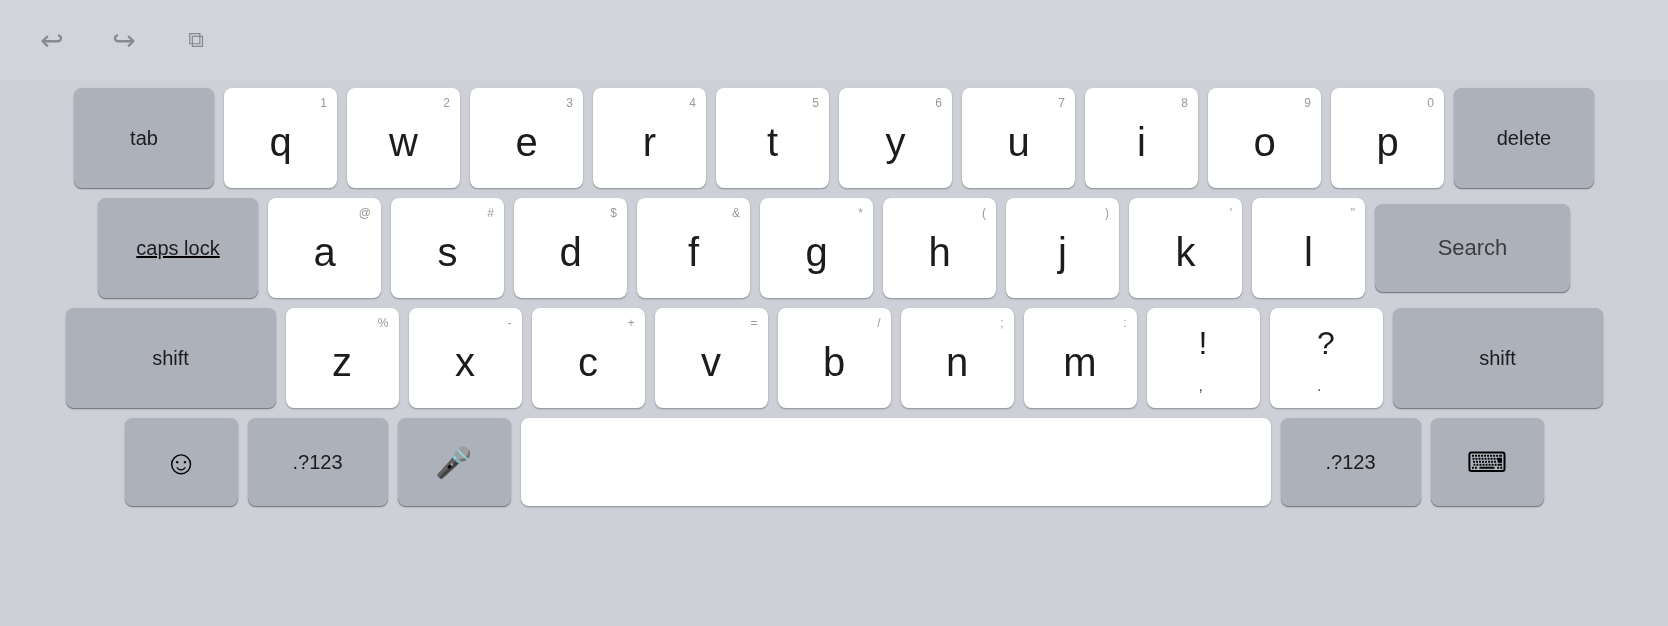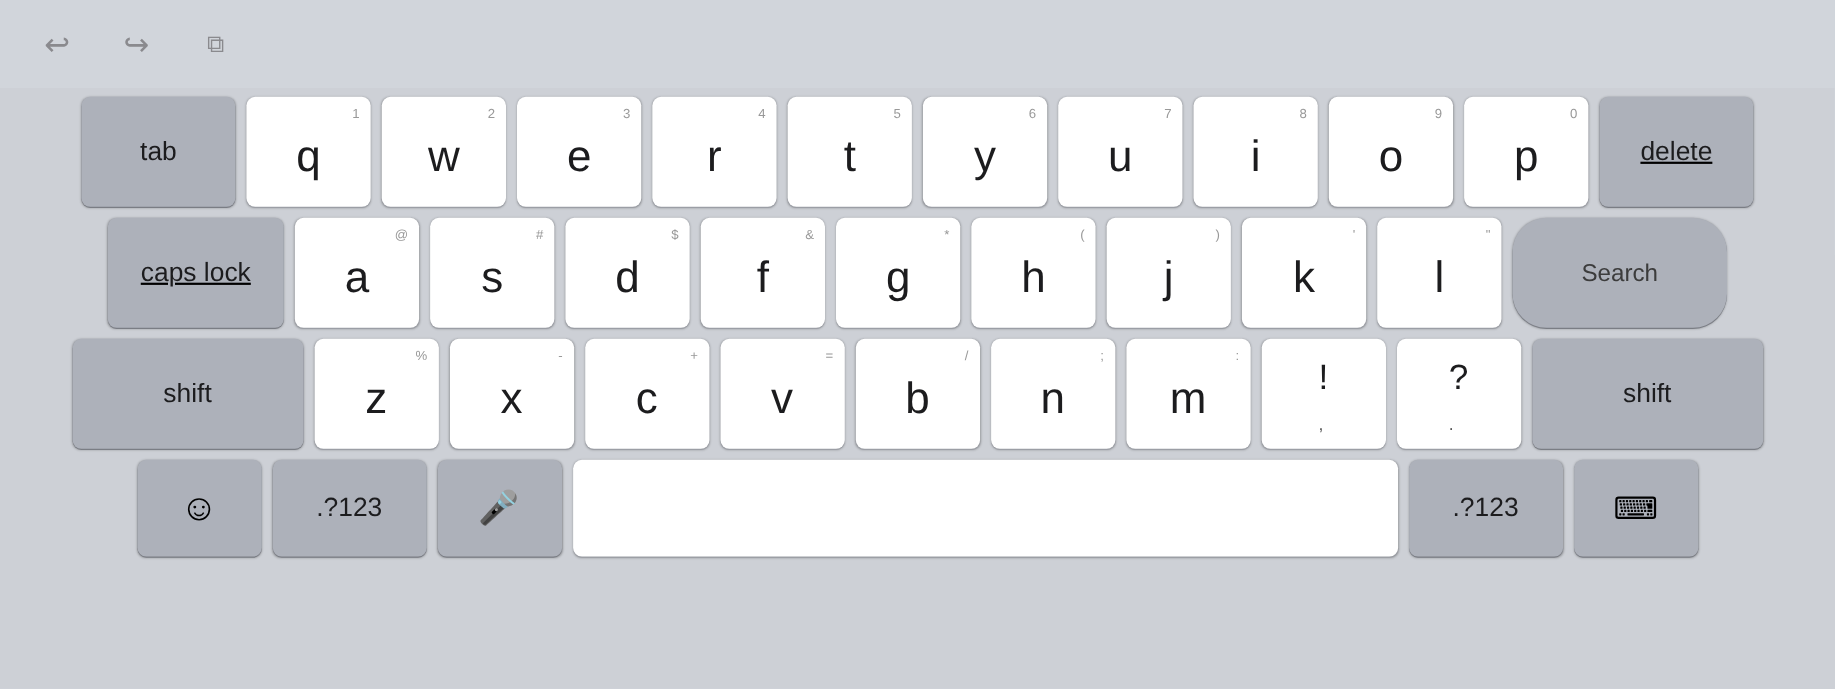--- a/index.html
+++ b/index.html
@@ -96,47 +96,45 @@
 
     
     .key-tab {
       width: 140px;
       height: 100px;
     }
 
     .key-delete {
       width: 140px;
       height: 100px;
-      text-decoration: underline;
     }
 
     .key-caps {
       width: 160px;
       height: 100px;
       text-decoration: underline;
     }
 
     .key-search {
       width: 195px;
-      height: 100px;
-      border-radius: 31px;
+      height: 88px;
     }
 
     .key-shift-left {
       width: 210px;
       height: 100px;
     }
 
     .key-shift-right {
       width: 210px;
       height: 100px;
     }
 
     .key-special-label {
-      font-size: 24px;
+      font-size: 20px;
       color: #1c1c1e;
       font-weight: 400;
     }
 
     .key-dark .key-special-label {
       color: #1c1c1e;
     }
 
     
     .key-emoji {

